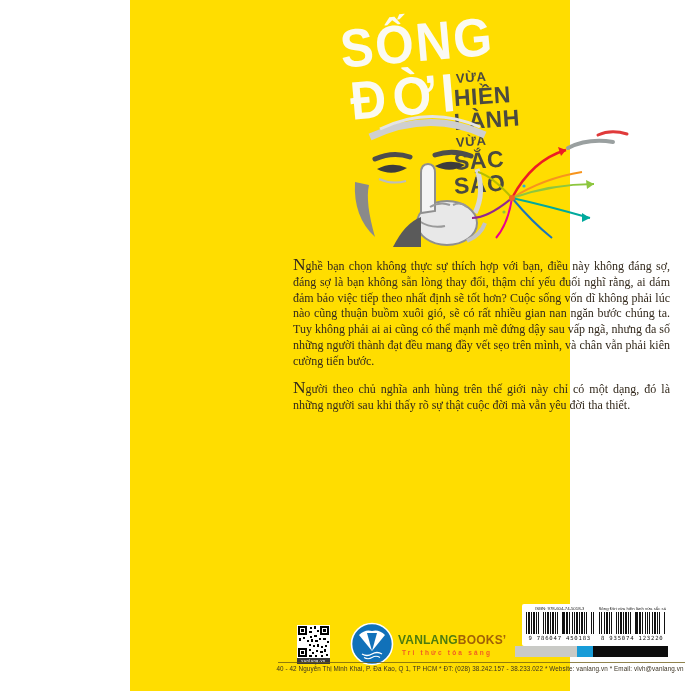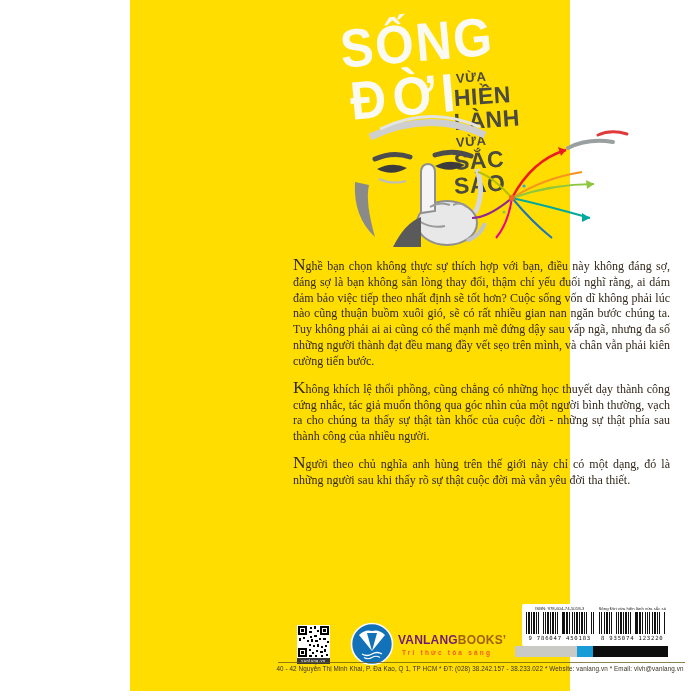--- a/index.html
+++ b/index.html
@@ -33,21 +33,21 @@
   .body-text p::first-letter{font-size:1.45em;line-height:1;}
 
   
   .qr{position:absolute;left:167px;top:625px;width:33px;height:33px;background:#fff;}
   .qr-caption{position:absolute;left:167px;top:658px;width:33px;height:6px;
     background:#3a3a3a;color:#fff;font-size:4px;line-height:6px;text-align:center;
     letter-spacing:.5px;}
   .logo{position:absolute;left:220px;top:622px;width:44px;height:44px;}
   .pubname{position:absolute;left:268px;top:633px;font-size:12px;font-weight:bold;
     letter-spacing:.2px;white-space:nowrap;}
-  .pubname .p1{color:#701a75;}
+  .pubname .p1{color:#4d7c0f;}
   .pubname .p2{color:#a16207;}
   .tagline{position:absolute;left:272px;top:649px;font-size:6.5px;font-weight:bold;
     color:#f15a24;letter-spacing:2.2px;white-space:nowrap;}
 
   .barcode-panel{position:absolute;left:392px;top:604px;width:148px;height:42px;
     background:#ffffff;border-radius:2px;display:flex;gap:5px;padding:2px 4px;
     box-sizing:border-box;}
   .bc{flex:1;display:flex;flex-direction:column;align-items:center;min-width:0;}
   .bc-label{font-size:4.3px;color:#222;white-space:nowrap;overflow:hidden;
     max-width:100%;line-height:6px;}
@@ -117,21 +117,20 @@
       <path d="M64,72 Q60,98 48,112" stroke="#ec008c" stroke-width="2" fill="none"></path>
       <path d="M64,72 Q40,92 24,92" stroke="#92278f" stroke-width="2" fill="none"></path>
       <path d="M64,72 Q44,50 30,46" stroke="#b5bd00" stroke-width="2" fill="none"></path>
       <circle cx="64" cy="72" r="3" fill="#f26522"></circle>
       <circle cx="76" cy="60" r="1.6" fill="#29abe2"></circle>
       <circle cx="56" cy="86" r="1.6" fill="#8dc63f"></circle>
     </svg>
 
     <div class="body-text">
       <p>Nghề bạn chọn không thực sự thích hợp với bạn, điều này không đáng sợ, đáng sợ là bạn không sẵn lòng thay đổi, thậm chí yếu đuối nghĩ rằng, ai dám đảm bảo việc tiếp theo nhất định sẽ tốt hơn? Cuộc sống vốn dĩ không phải lúc nào cũng thuận buồm xuôi gió, sẽ có rất nhiều gian nan ngăn bước chúng ta. Tuy không phải ai ai cũng có thể mạnh mẽ đứng dậy sau vấp ngã, nhưng đa số những người thành đạt đều mang đầy vết sẹo trên mình, và chân vẫn phải kiên cường tiến bước.</p>
-      <p>Không khích lệ thổi phồng, cũng chẳng có những học thuyết dạy thành công cứng nhắc, tác giả muốn thông qua góc nhìn của một người bình thường, vạch ra cho chúng ta thấy sự thật tàn khốc của cuộc đời - những sự thật phía sau thành công của nhiều người.</p>
       <p>Người theo chủ nghĩa anh hùng trên thế giới này chỉ có một dạng, đó là những người sau khi thấy rõ sự thật cuộc đời mà vẫn yêu đời tha thiết.</p>
     </div>
 
     <svg class="qr" viewBox="0 0 33 33">
       <rect width="33" height="33" fill="#fff"></rect>
       <path fill="#000" d="M1,1h9v9h-9z M23,1h9v9h-9z M1,23h9v9h-9z"></path>
       <path fill="#fff" d="M3,3h5v5h-5z M25,3h5v5h-5z M3,25h5v5h-5z"></path>
       <path fill="#000" d="M4,4h3v3h-3z M26,4h3v3h-3z M4,26h3v3h-3z"></path>
       <path fill="#000" d="M13,2h2v2h-2z M17,1h2v3h-2z M12,6h3v2h-3z M20,5h2v2h-2z
         M13,11h2v2h-2z M17,10h3v2h-3z M2,13h2v3h-2z M6,12h2v2h-2z M10,15h2v2h-2z

